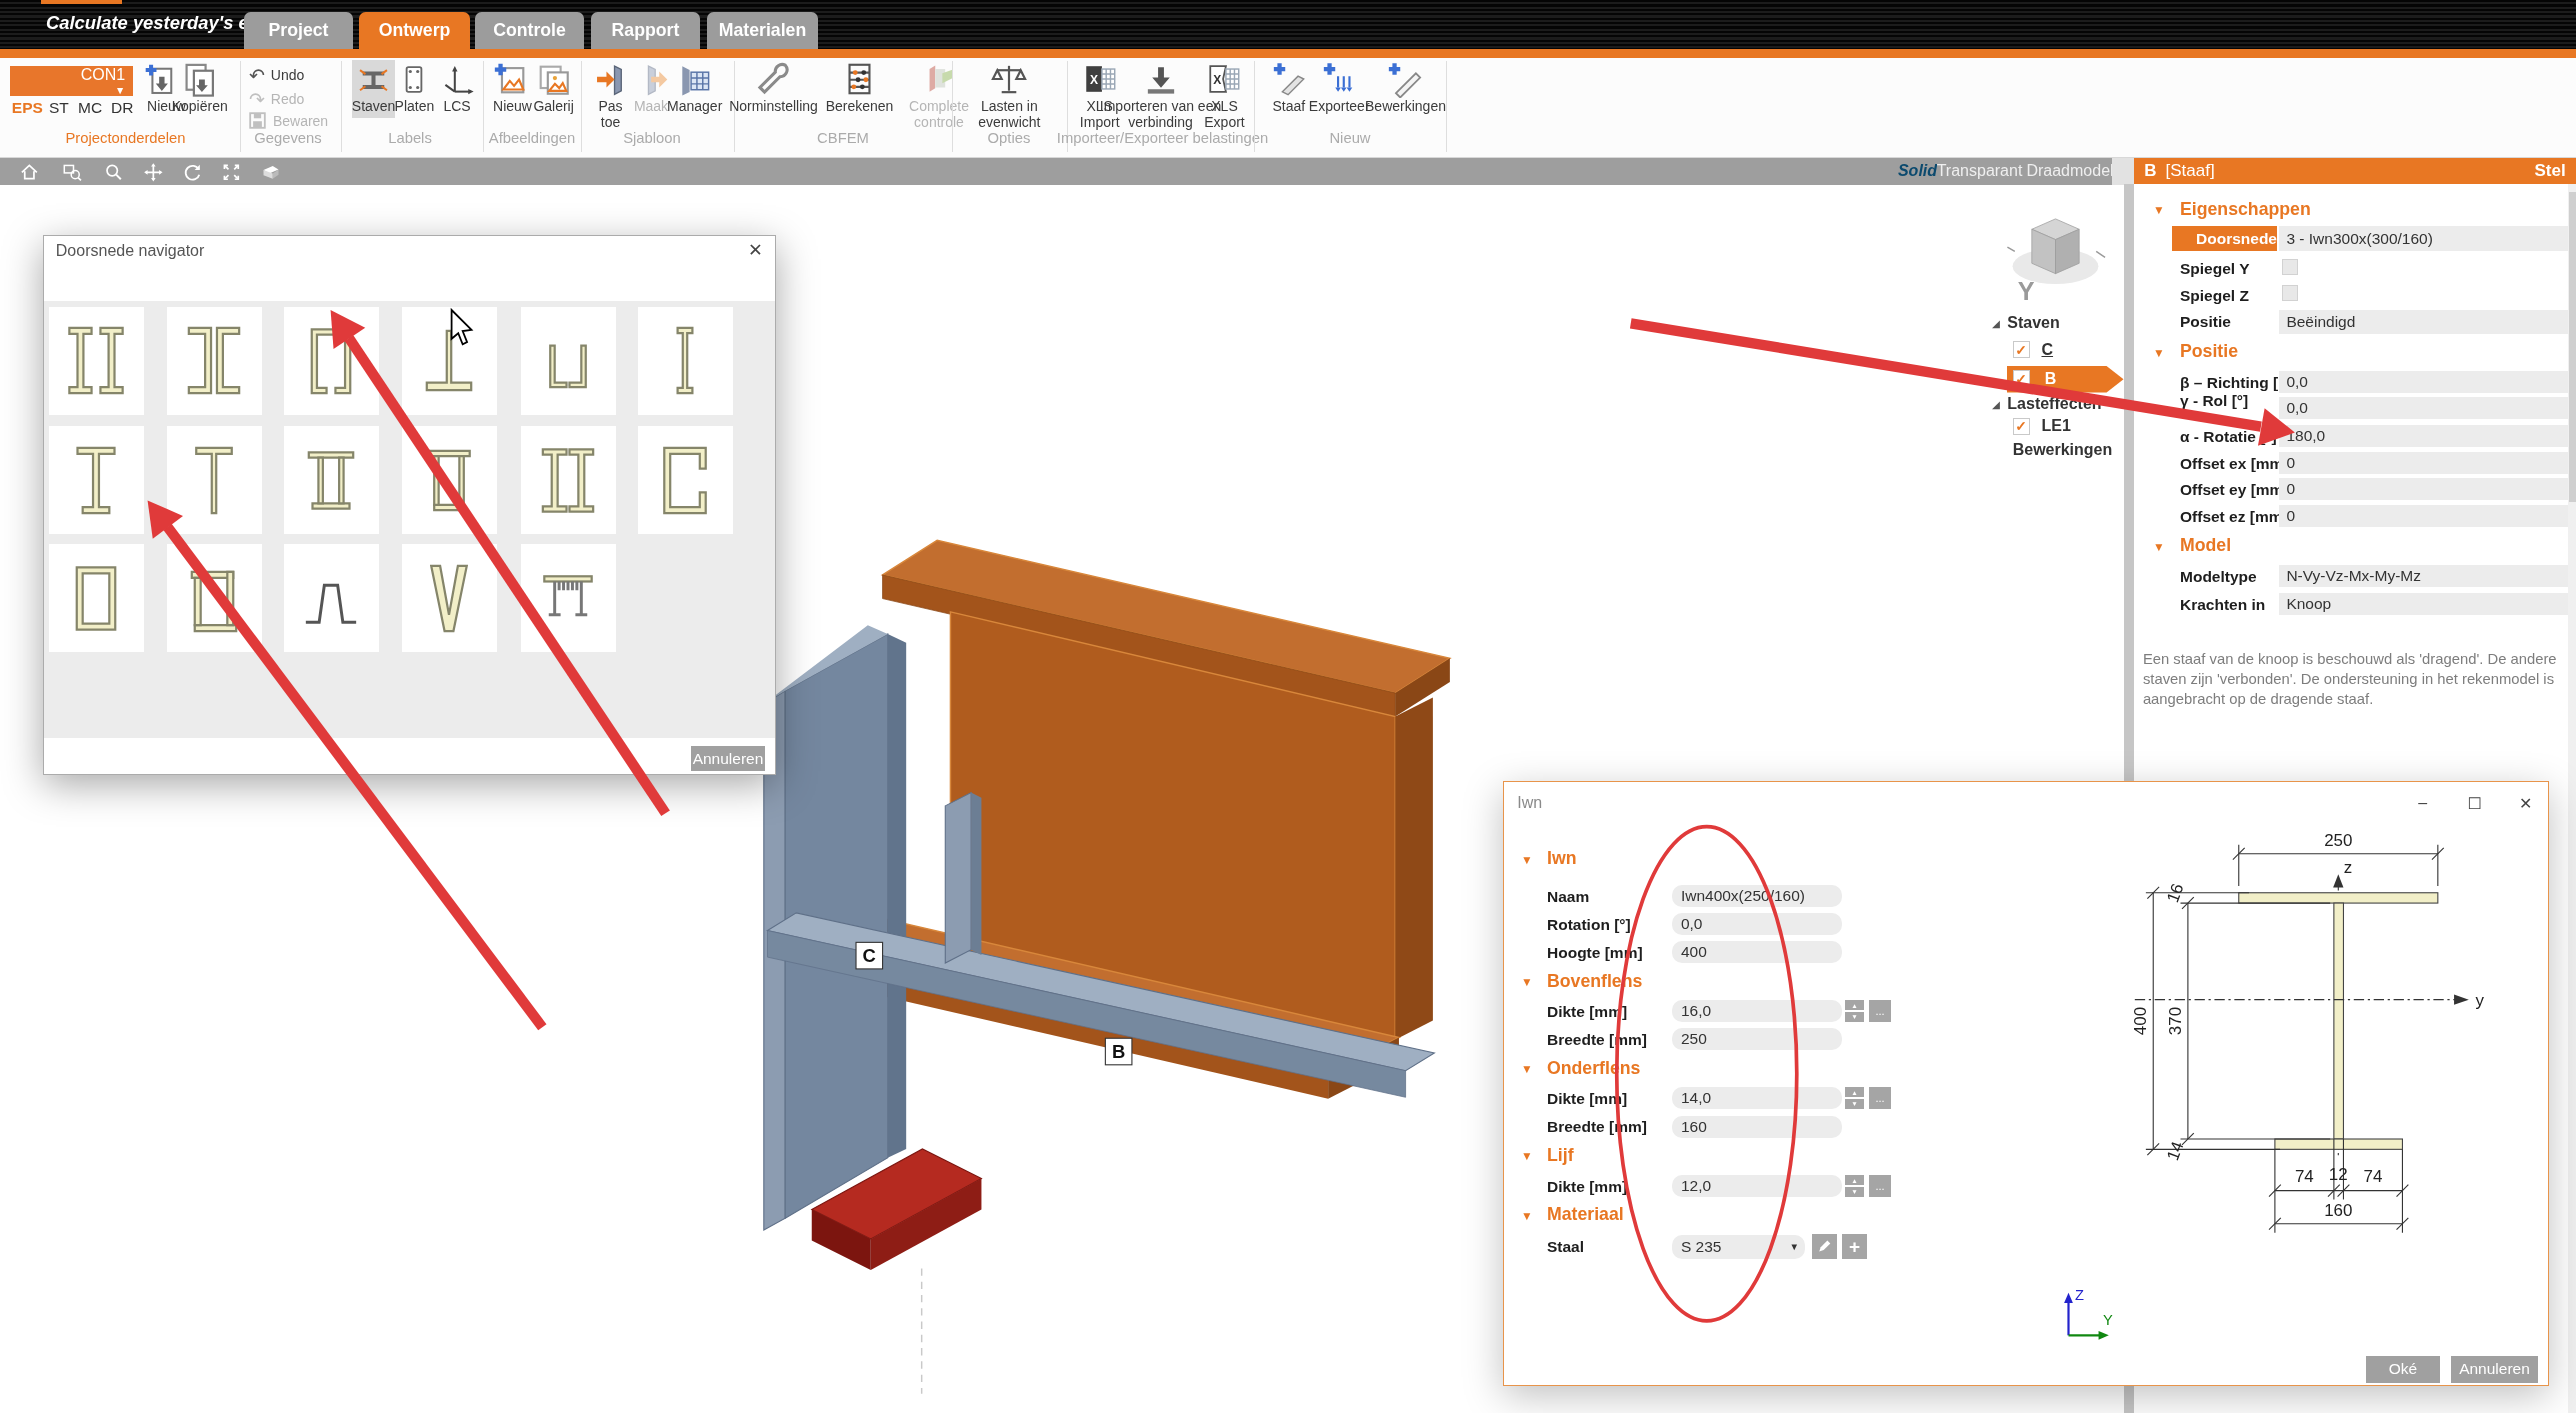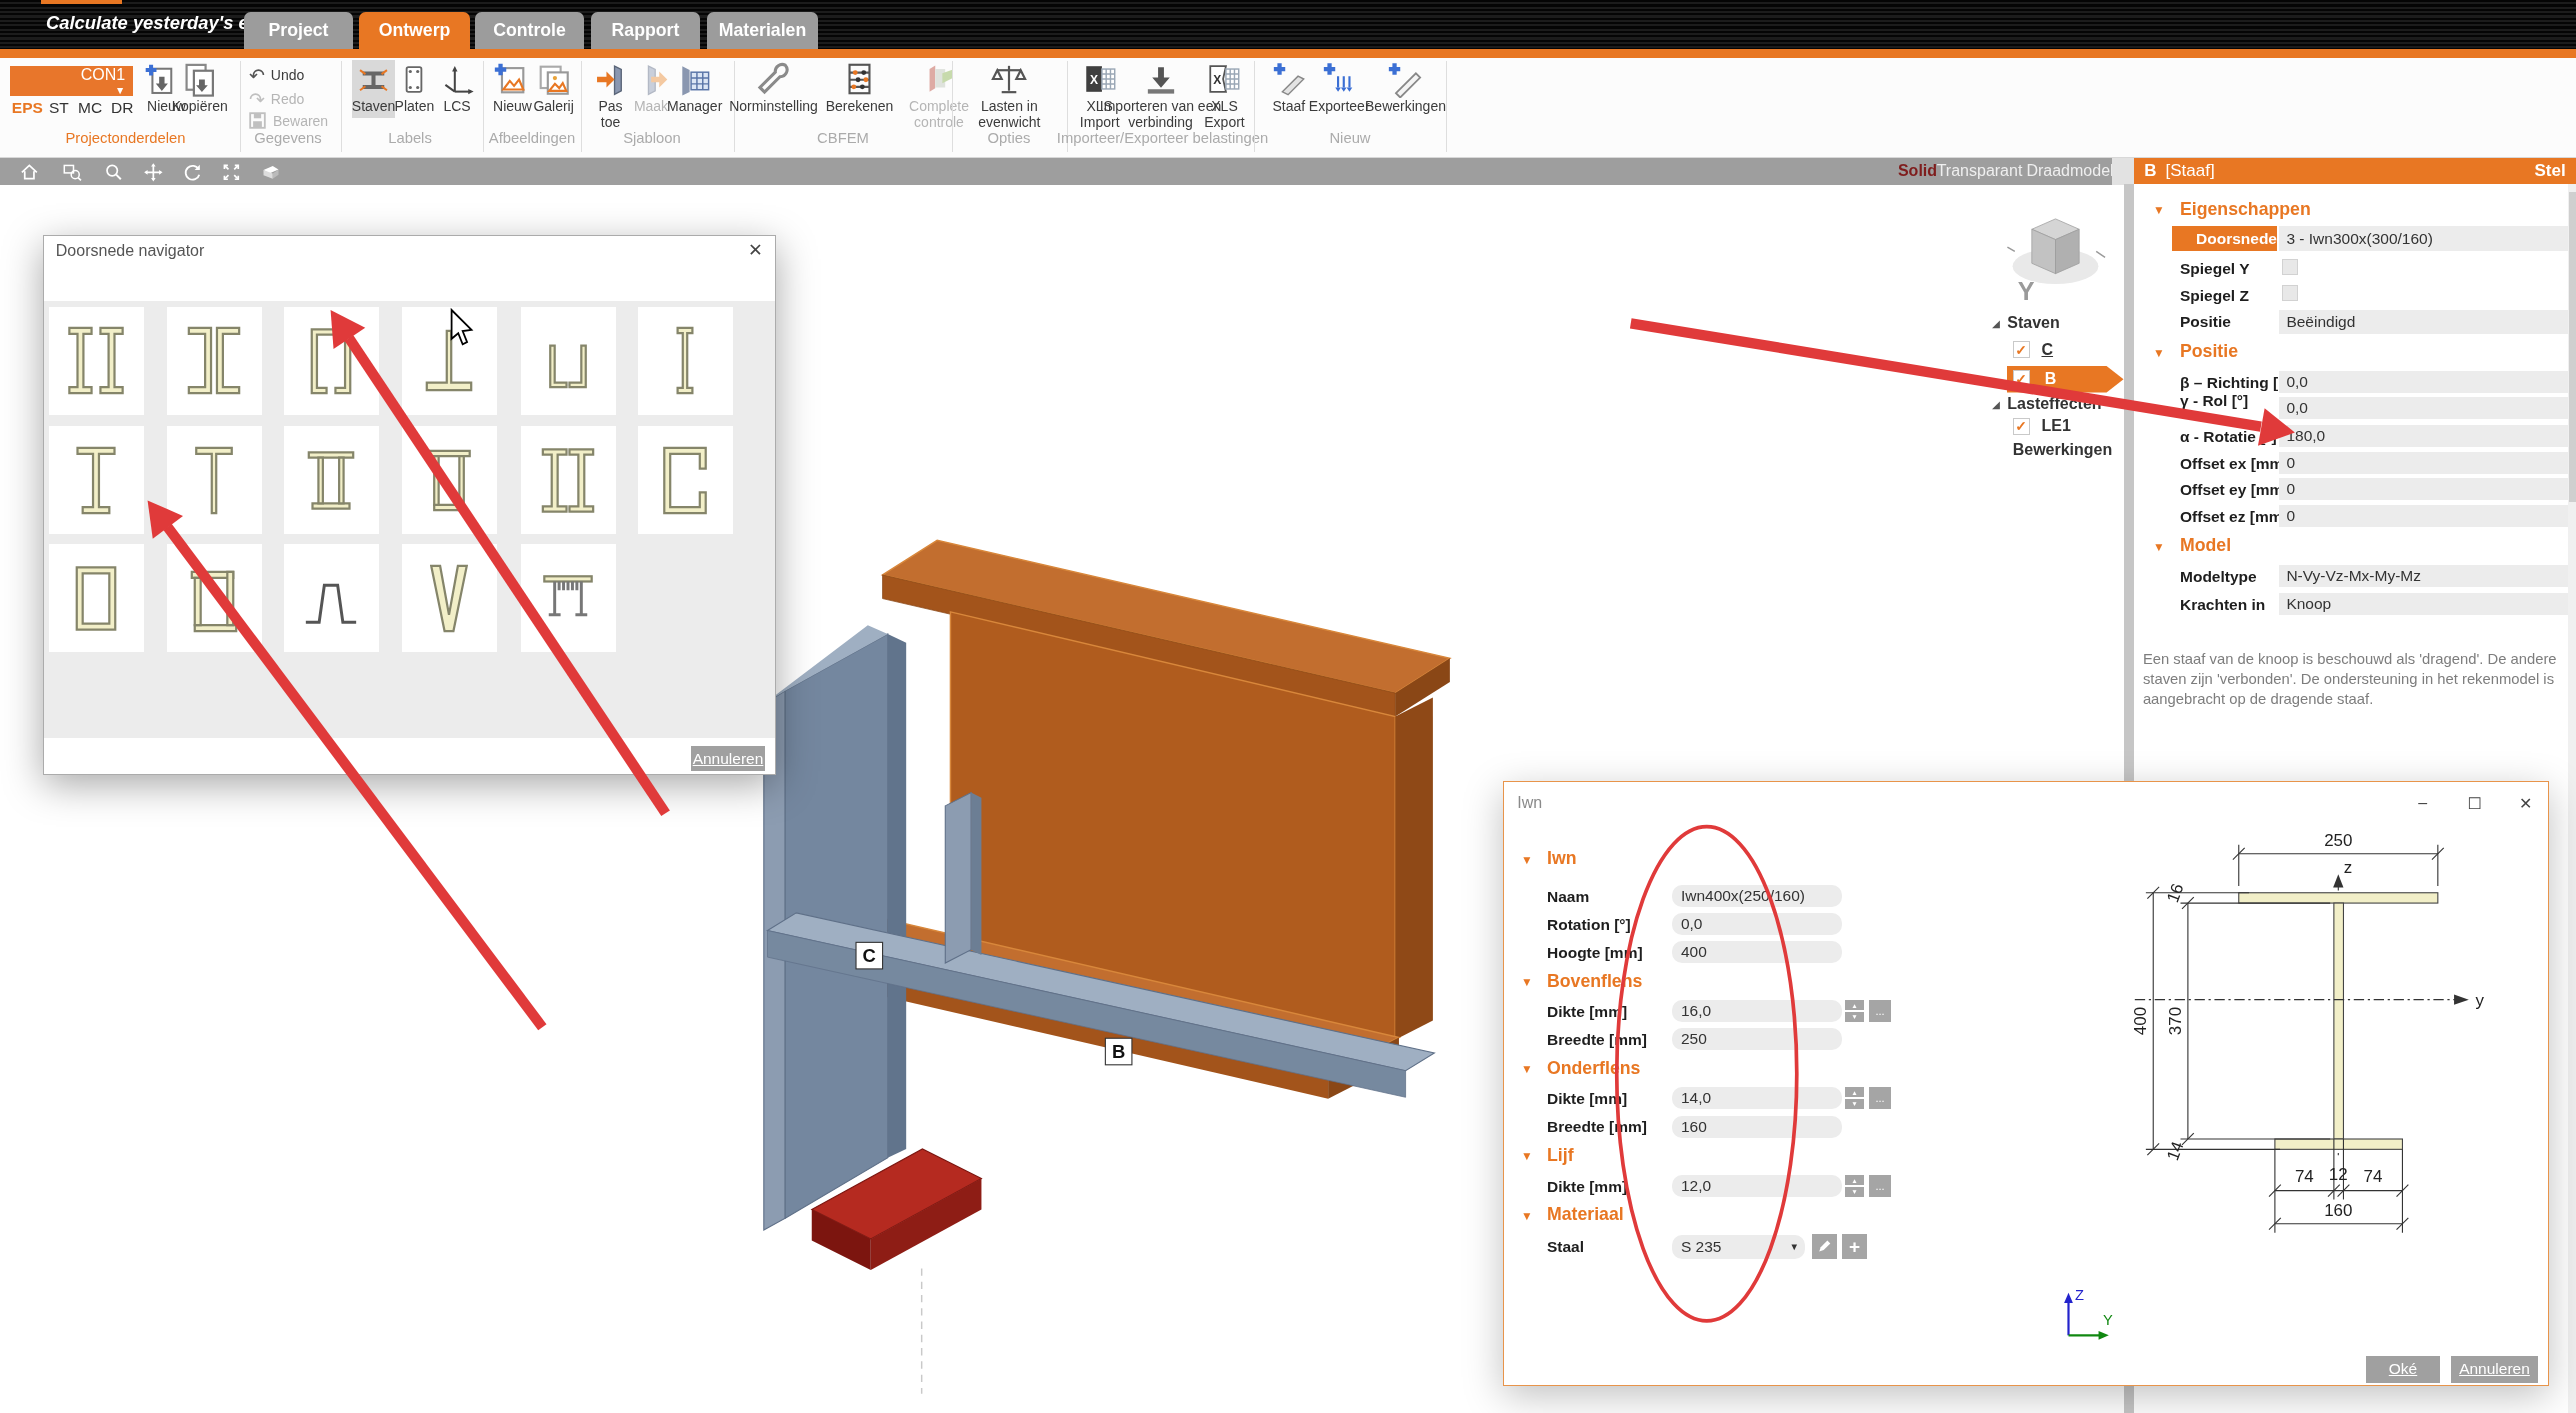--- a/index.html
+++ b/index.html
@@ -19,21 +19,21 @@
   #ribbon{left:0;top:58px;width:2576px;height:99px;background:#FCFCFC;border-bottom:2.2px solid #D8D8D8;}
   .sep{top:3px;width:0.7px;height:91px;background:#DEDEDE;}
   .cap{top:72px;font-size:14.8px;color:#ABABAB;text-align:center;}
   .cap.orange{color:#E87723;}
   .blab{font-size:14px;color:#3b3b3b;text-align:center;line-height:16px;}
   .blab.dis{color:#b5b5b5;}
   .icon{display:block;}
   
   #toolbar{left:0;top:158px;width:2112px;height:26.6px;background:#9E9E9E;}
   .vmode{top:0;height:26.6px;color:#EFEFEF;font-size:16px;display:flex;align-items:center;justify-content:center;}
-  .vmode.active{color:#7f1d1d;font-weight:700;}
+  .vmode.active{color:#0c4a6e;font-weight:700;font-style:italic;}
   #gapstrip{left:2112px;top:158px;width:22px;height:26.6px;background:#E2E2E2;}
   #panelheader{left:2134px;top:158px;width:442px;height:26.6px;background:#E87723;color:#fff;
     font-size:17px;display:flex;align-items:center;padding:0 10.3px;box-sizing:border-box;}
   
   #panel{left:2134px;top:184px;width:442px;height:1229px;background:#fff;}
   .sech{font-size:17.7px;font-weight:700;color:#E87723;}
   .tri{color:#E87723;font-size:11.8px;}
   .plab{font-size:15.5px;font-weight:700;color:#1e1e1e;white-space:nowrap;}
   .fld{background:#ECECEC;color:#333;font-size:15.5px;display:flex;align-items:center;
        padding-left:7.4px;box-sizing:border-box;}
@@ -50,21 +50,21 @@
      box-shadow:0 10.3px 37px rgba(0,0,0,.35);}
   #nav-title{left:11.8px;top:5.9px;font-size:16px;color:#555;}
   #nav-close{left:702px;top:4.4px;width:19px;height:19px;font-size:17.7px;color:#444;text-align:center;}
   #nav-tabs{left:0;top:28px;width:731px;height:37px;background:#E87723;}
   .ntab{top:0;height:37px;color:#fff;font-size:16px;display:flex;align-items:center;justify-content:center;}
   .ntab.active{background:#F7F6F4;color:#E87723;border-radius:2.2px 2.2px 0 0;}
   #nav-grid{left:0;top:65px;width:731px;height:437px;background:#ECECEC;}
   .card{position:absolute;width:95px;height:108px;background:#fff;}
   .card svg{position:absolute;left:10.3px;top:9.6px;}
   .prof{fill:#F2EFC8;stroke:#85856A;stroke-width:3;}
-  .gbtn{background:#A0A0A0;color:#fff;display:flex;align-items:center;justify-content:center;font-size:15.5px;text-decoration:underline;}
+  .gbtn{background:#A0A0A0;color:#fff;display:flex;align-items:center;justify-content:center;font-size:15.5px;}
   
   #iwn{left:1503px;top:781px;width:1046px;height:605px;background:#fff;border:1.5px solid #E8944A;
        box-sizing:border-box;box-shadow:0 10.3px 37px rgba(0,0,0,.25);}
   #iwn-title{left:13.3px;top:11.8px;font-size:16px;color:#8a8a8a;}
   .winbtn{top:10.3px;width:29.5px;height:22px;color:#444;font-size:16px;display:flex;align-items:center;justify-content:center;}
   .ilab{font-size:15.5px;font-weight:700;color:#1e1e1e;white-space:nowrap;}
   .ifld{background:#ECECEC;color:#333;font-size:15.5px;display:flex;align-items:center;
         padding-left:8.9px;box-sizing:border-box;border-radius:10px;}
   .spin{width:19px;height:22px;display:flex;flex-direction:column;gap:1.5px;}
   .spin div{flex:1;background:#A5A5A5;color:#fff;font-size:6.6px;display:flex;align-items:center;justify-content:center;}

